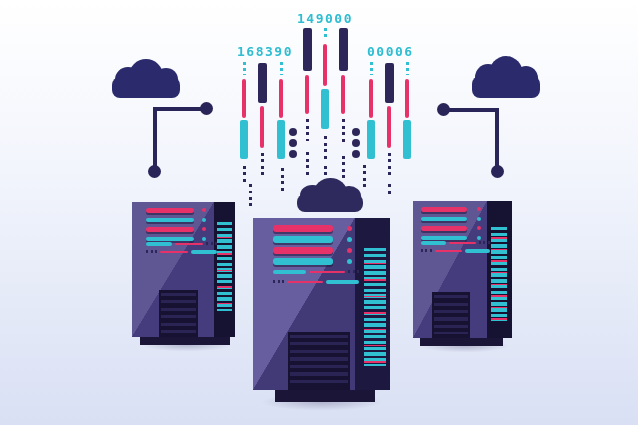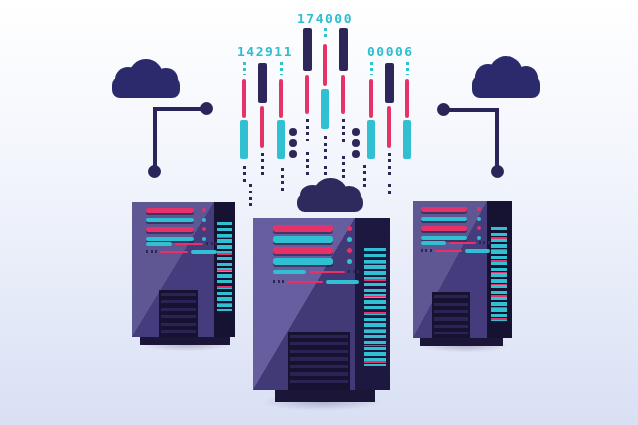--- a/index.html
+++ b/index.html
@@ -124,22 +124,22 @@
   .server-right .tseg.teal { width:25px; }
   .server-right .tseg.pink { width:27px; }
   .server-right .vent { left:19px; top:91px; width:38px; height:46px; }
   .server-right .srv-base { left:7px; top:137px; width:83px; height:8px; }
 </style>
 </head>
 <body>
 
 <div class="scene">
 
-  <div class="bin-label" style="left:237px; top:44px;">142911</div>
-  <div class="bin-label" style="left:297px; top:11px;">174000</div>
+  <div class="bin-label" style="left:237px; top:44px;">168390</div>
+  <div class="bin-label" style="left:297px; top:11px;">149000</div>
   <div class="bin-label" style="left:367px; top:44px;">00006</div>
 
   <div class="streams">
       <div class="seg tdots" style="left: 242.5px; top: 62px; height: 13px;"></div>
       <div class="seg pink" style="left: 242px; top: 79px; height: 39px;"></div>
       <div class="seg teal" style="left: 240px; top: 120px; height: 39px;"></div>
       <div class="seg ndots" style="left: 242.5px; top: 166px; height: 16px;"></div>
       <div class="seg navy" style="left: 257.5px; top: 63px; height: 40px;"></div>
       <div class="seg pink" style="left: 260px; top: 106px; height: 42px;"></div>
       <div class="seg ndots" style="left: 260.5px; top: 153px; height: 24px;"></div>

